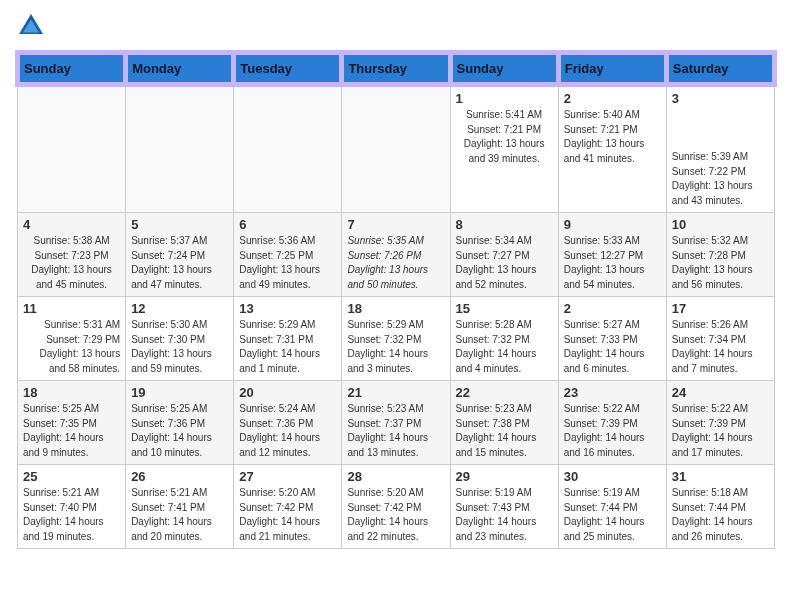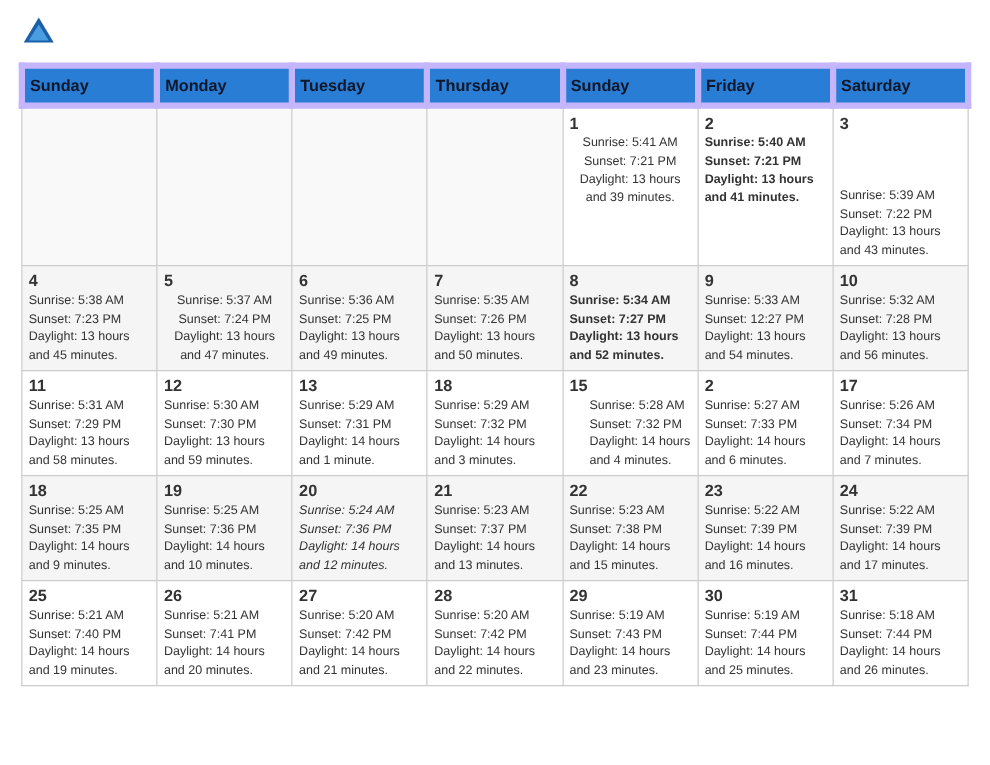--- a/index.html
+++ b/index.html
@@ -143,65 +143,65 @@
           <td class="empty"></td>
           <td>
             <span class="day-num">1</span>
             <div class="day-info" style="white-space: pre-line; text-align: center;">Sunrise: 5:41 AM
 Sunset: 7:21 PM
 Daylight: 13 hours
 and 39 minutes.</div>
           </td>
           <td>
             <span class="day-num">2</span>
-            <div class="day-info" style="white-space: pre-line; font-weight: bold;">Sunrise: 5:40 AM
+            <div class="day-info" style="white-space: pre-line;">Sunrise: 5:40 AM
 Sunset: 7:21 PM
 Daylight: 13 hours
 and 41 minutes.</div>
           </td>
           <td>
             <span class="day-num">3</span>
             <div class="day-info" style="white-space: pre-line; margin-top: 44px;">Sunrise: 5:39 AM
 Sunset: 7:22 PM
 Daylight: 13 hours
 and 43 minutes.</div>
           </td>
         </tr>
         <tr>
           <td>
             <span class="day-num">4</span>
-            <div class="day-info" style="white-space: pre-line;">Sunrise: 5:38 AM
+            <div class="day-info" style="white-space: pre-line; text-align: center;">Sunrise: 5:38 AM
 Sunset: 7:23 PM
 Daylight: 13 hours
 and 45 minutes.</div>
           </td>
           <td>
             <span class="day-num">5</span>
-            <div class="day-info" style="white-space: pre-line; text-align: center;">Sunrise: 5:37 AM
+            <div class="day-info" style="white-space: pre-line;">Sunrise: 5:37 AM
 Sunset: 7:24 PM
 Daylight: 13 hours
 and 47 minutes.</div>
           </td>
           <td>
             <span class="day-num">6</span>
             <div class="day-info" style="white-space: pre-line;">Sunrise: 5:36 AM
 Sunset: 7:25 PM
 Daylight: 13 hours
 and 49 minutes.</div>
           </td>
           <td>
             <span class="day-num">7</span>
-            <div class="day-info" style="white-space: pre-line;">Sunrise: 5:35 AM
+            <div class="day-info" style="white-space: pre-line; font-style: italic;">Sunrise: 5:35 AM
 Sunset: 7:26 PM
 Daylight: 13 hours
 and 50 minutes.</div>
           </td>
           <td>
             <span class="day-num">8</span>
-            <div class="day-info" style="white-space: pre-line; font-weight: bold;">Sunrise: 5:34 AM
+            <div class="day-info" style="white-space: pre-line;">Sunrise: 5:34 AM
 Sunset: 7:27 PM
 Daylight: 13 hours
 and 52 minutes.</div>
           </td>
           <td>
             <span class="day-num">9</span>
             <div class="day-info" style="white-space: pre-line;">Sunrise: 5:33 AM
 Sunset: 12:27 PM
 Daylight: 13 hours
 and 54 minutes.</div>
@@ -210,21 +210,21 @@
             <span class="day-num">10</span>
             <div class="day-info" style="white-space: pre-line;">Sunrise: 5:32 AM
 Sunset: 7:28 PM
 Daylight: 13 hours
 and 56 minutes.</div>
           </td>
         </tr>
         <tr>
           <td>
             <span class="day-num">11</span>
-            <div class="day-info" style="white-space: pre-line;">Sunrise: 5:31 AM
+            <div class="day-info" style="white-space: pre-line; text-align: right;">Sunrise: 5:31 AM
 Sunset: 7:29 PM
 Daylight: 13 hours
 and 58 minutes.</div>
           </td>
           <td>
             <span class="day-num">12</span>
             <div class="day-info" style="white-space: pre-line;">Sunrise: 5:30 AM
 Sunset: 7:30 PM
 Daylight: 13 hours
 and 59 minutes.</div>
@@ -238,21 +238,21 @@
           </td>
           <td>
             <span class="day-num">18</span>
             <div class="day-info" style="white-space: pre-line;">Sunrise: 5:29 AM
 Sunset: 7:32 PM
 Daylight: 14 hours
 and 3 minutes.</div>
           </td>
           <td>
             <span class="day-num">15</span>
-            <div class="day-info" style="white-space: pre-line; margin-left: 16px;">Sunrise: 5:28 AM
+            <div class="day-info" style="white-space: pre-line;">Sunrise: 5:28 AM
 Sunset: 7:32 PM
 Daylight: 14 hours
 and 4 minutes.</div>
           </td>
           <td>
             <span class="day-num">2</span>
             <div class="day-info" style="white-space: pre-line;">Sunrise: 5:27 AM
 Sunset: 7:33 PM
 Daylight: 14 hours
 and 6 minutes.</div>
@@ -275,21 +275,21 @@
           </td>
           <td>
             <span class="day-num">19</span>
             <div class="day-info" style="white-space: pre-line;">Sunrise: 5:25 AM
 Sunset: 7:36 PM
 Daylight: 14 hours
 and 10 minutes.</div>
           </td>
           <td>
             <span class="day-num">20</span>
-            <div class="day-info" style="white-space: pre-line; font-style: italic;">Sunrise: 5:24 AM
+            <div class="day-info" style="white-space: pre-line;">Sunrise: 5:24 AM
 Sunset: 7:36 PM
 Daylight: 14 hours
 and 12 minutes.</div>
           </td>
           <td>
             <span class="day-num">21</span>
             <div class="day-info" style="white-space: pre-line;">Sunrise: 5:23 AM
 Sunset: 7:37 PM
 Daylight: 14 hours
 and 13 minutes.</div>

